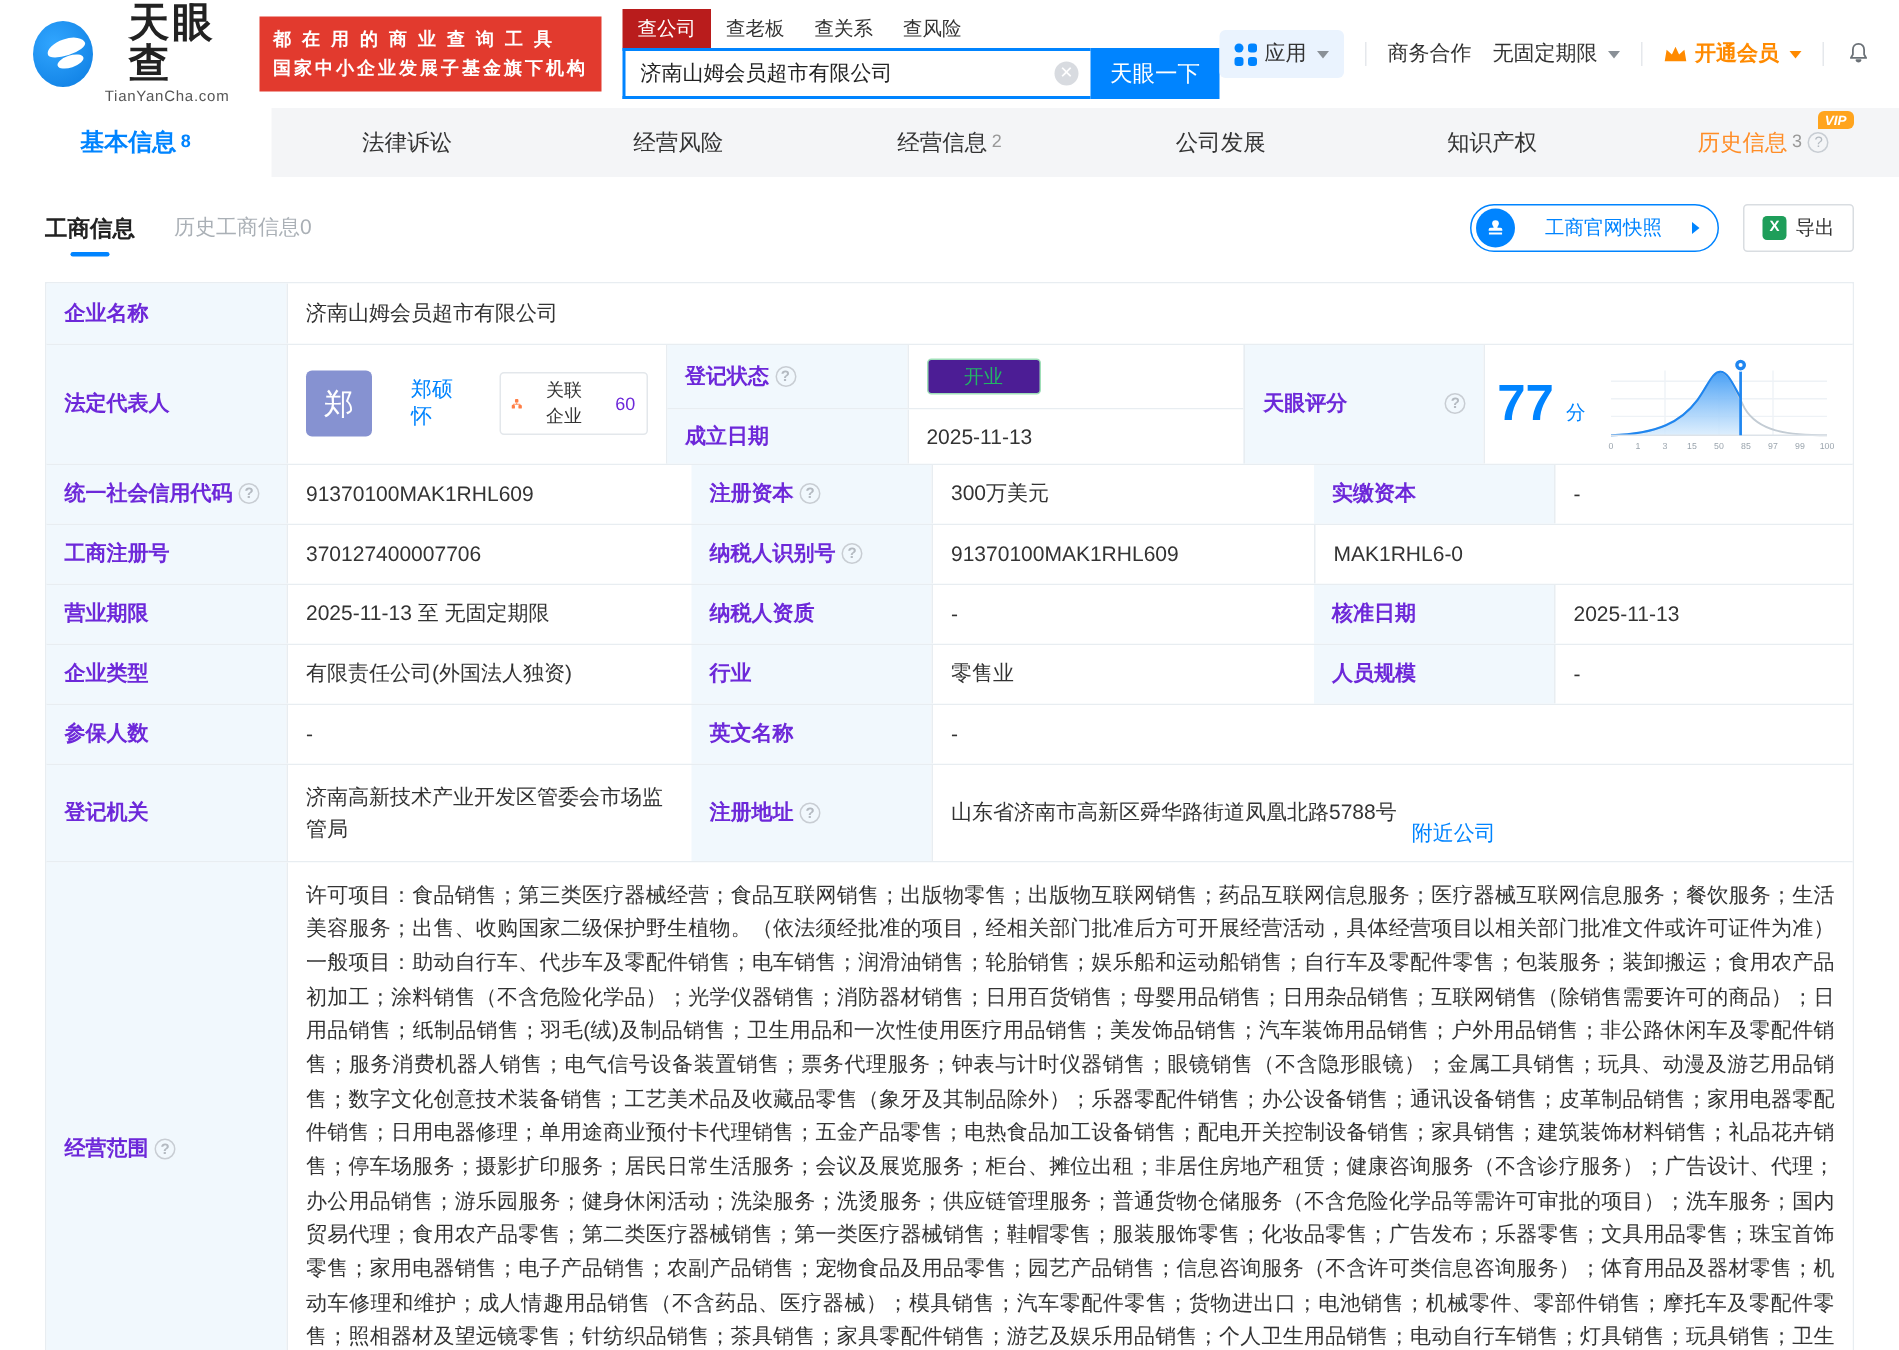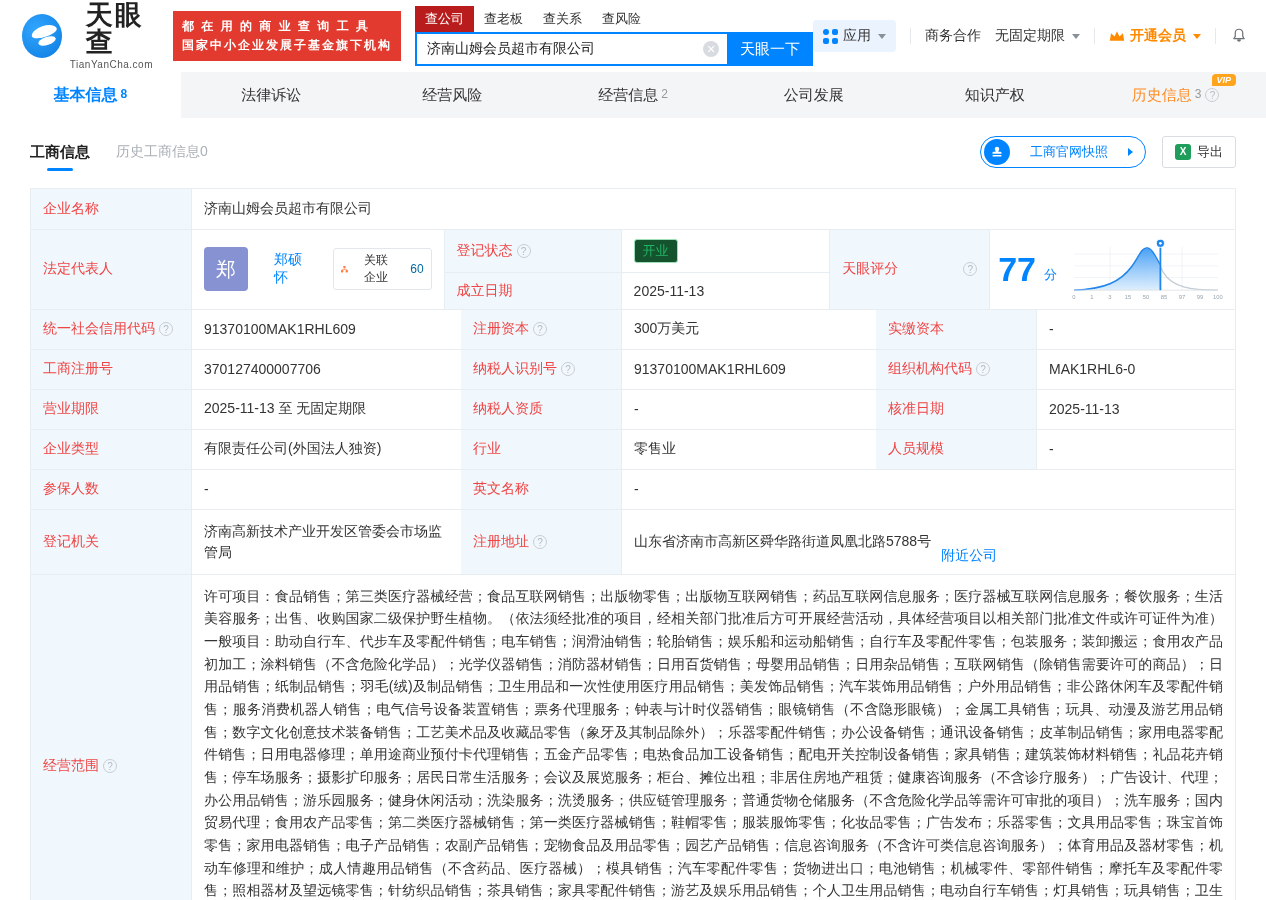--- a/index.html
+++ b/index.html
@@ -59,38 +59,38 @@
   .actions { margin-left:auto; display:flex; align-items:center; gap:16px; }
   .snap-btn { display:flex; align-items:center; height:32px; border:1px solid #0084ff; border-radius:16px; color:#0084ff; font-size:13px; padding:0 12px 0 3px; background:#fff; cursor:pointer; gap:20px; font-family:inherit; }
   .snap-ic { width:26px; height:26px; border-radius:50%; background:#0084ff; display:flex; align-items:center; justify-content:center; }
   .play { width:0; height:0; border-top:4px solid transparent; border-bottom:4px solid transparent; border-left:5px solid #0084ff; }
   .exp-btn { display:flex; align-items:center; height:32px; border:1px solid #d9dde1; border-radius:3px; background:#fff; font-size:13px; color:#333; padding:0 12px; gap:6px; cursor:pointer; font-family:inherit; }
   .xls-ic { width:16px; height:16px; background:#1e9e5a; border-radius:3px; color:#fff; font-size:10px; font-weight:bold; line-height:16px; text-align:center; }
   
   .tbl { margin:6px 30px 0; border:1px solid #e8edf1; font-size:14px; }
   .trow { display:flex; border-top:1px solid #e8edf1; }
   .trow:first-child { border-top:none; }
-  .lc { background:#f1f8fd; padding:9px 12px; display:flex; align-items:center; flex:none; color:#ef4444; }
+  .lc { background:#f1f8fd; padding:9px 12px; display:flex; align-items:center; flex:none; color:#6d28d9;font-weight:bold; }
   .vc { background:#fff; padding:9px 12px; display:flex; align-items:center; border-left:1px solid #e8edf1; }
   .w1{width:160px;} .w2{width:270px;} .w3{width:160px;} .w4{width:255px;} .w5{width:160px;}
   .grow { flex:1; }
   .h40 > div { min-height:40px; }
   .h39 > div { min-height:39px; }
   
   .legal-val { width:270px; }
   .inner2 { width:415px; display:flex; flex-direction:column; border-left:1px solid #e8edf1; }
   .inner2 .irow { display:flex; flex:1; }
   .inner2 .irow + .irow { border-top:1px solid #e8edf1; }
-  .inner2 .lc { width:176px; }
+  .inner2 .lc { width:160px; }
   .inner2 .vc { flex:1; border-left:1px solid #e8edf1; }
   .avatar { width:44px; height:44px; border-radius:4px; background:#8692d1; color:#fff; font-size:20px; display:flex; align-items:center; justify-content:center; flex:none; }
   .rep-name { color:#0084ff; margin:0 26px; cursor:pointer; }
   .rel-tag { display:flex; align-items:center; gap:16px; border:1px solid #e3e7eb; border-radius:3px; padding:3px 7px; font-size:12px; color:#333; cursor:pointer; background:#fff; }
-  .rel-cnt { color:#0369a1; }
-  .open-badge { display:inline-block; padding:3px 8px; border:1px solid #9fdfb8; background:#14532d; color:#22b565; border-radius:3px; font-size:13px; line-height:1.2; }
+  .rel-cnt { color:#6d28d9; }
+  .open-badge { display:inline-block; padding:3px 24px; border:1px solid #9fdfb8; background:#4c1d95; color:#22b565; border-radius:3px; font-size:13px; line-height:1.2; }
   .score-cell { display:flex; align-items:center; gap:8px; padding:4px 8px; }
   .score-num { font-size:34px; font-weight:bold; color:#0084ff; line-height:1; }
   .score-unit { font-size:13px; color:#0084ff; margin-top:12px; }
   .addr-link { color:#0084ff; margin-left:10px; white-space:nowrap; cursor:pointer;margin-top:28px; }
   .scope-val { display:block; line-height:1.62; text-align:justify; padding:10px 12px; }
   .wrap2 { display:block; line-height:1.5; }
   .mono-ok { letter-spacing:0; }
 </style>
 </head>
 <body>
@@ -311,24 +311,20 @@
   </div>
 
   <div class="trow h39">
     <div class="lc w1">工商注册号</div>
     <div class="vc w2">370127400007706</div>
     <div class="lc w3">
         <span>纳税人识别号</span>
         <span class="q"></span>
       </div>
     <div class="vc w4">91370100MAK1RHL609</div>
-    <div class="lc w5">
-        <span>组织机构代码</span>
-        <span class="q"></span>
-      </div>
     <div class="vc grow">MAK1RHL6-0</div>
   </div>
 
   <div class="trow h39">
     <div class="lc w1">营业期限</div>
     <div class="vc w2">2025-11-13 至 无固定期限</div>
     <div class="lc w3">纳税人资质</div>
     <div class="vc w4">-</div>
     <div class="lc w5">核准日期</div>
     <div class="vc grow">2025-11-13</div>

